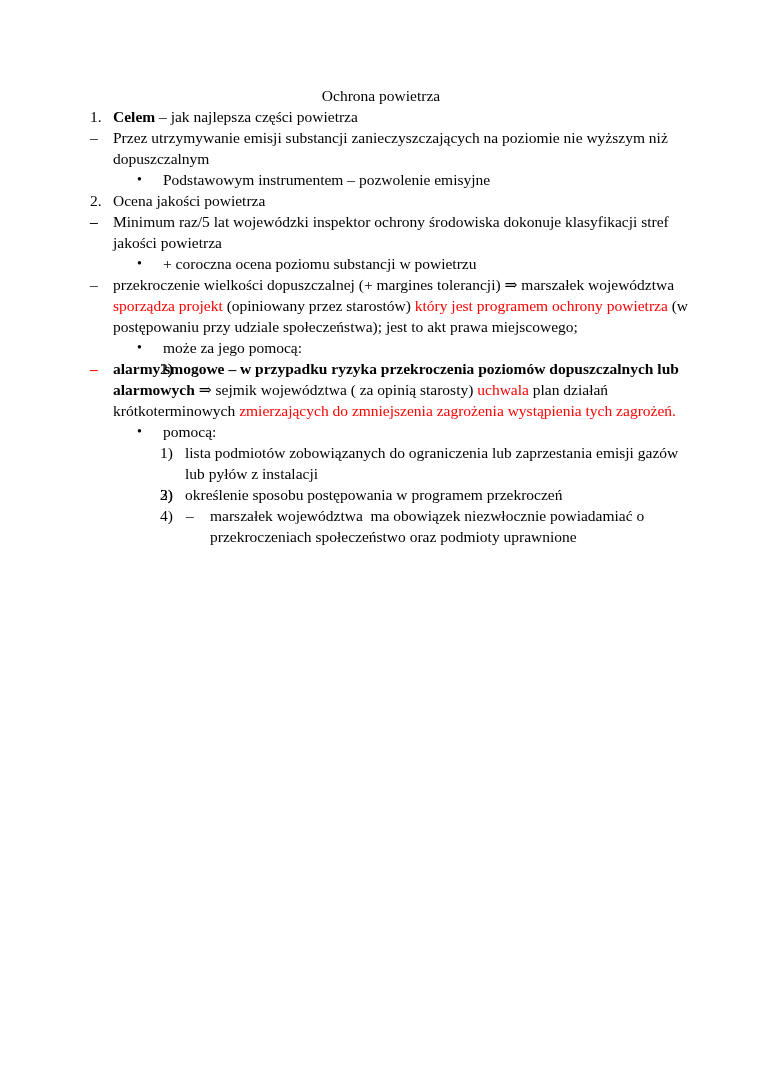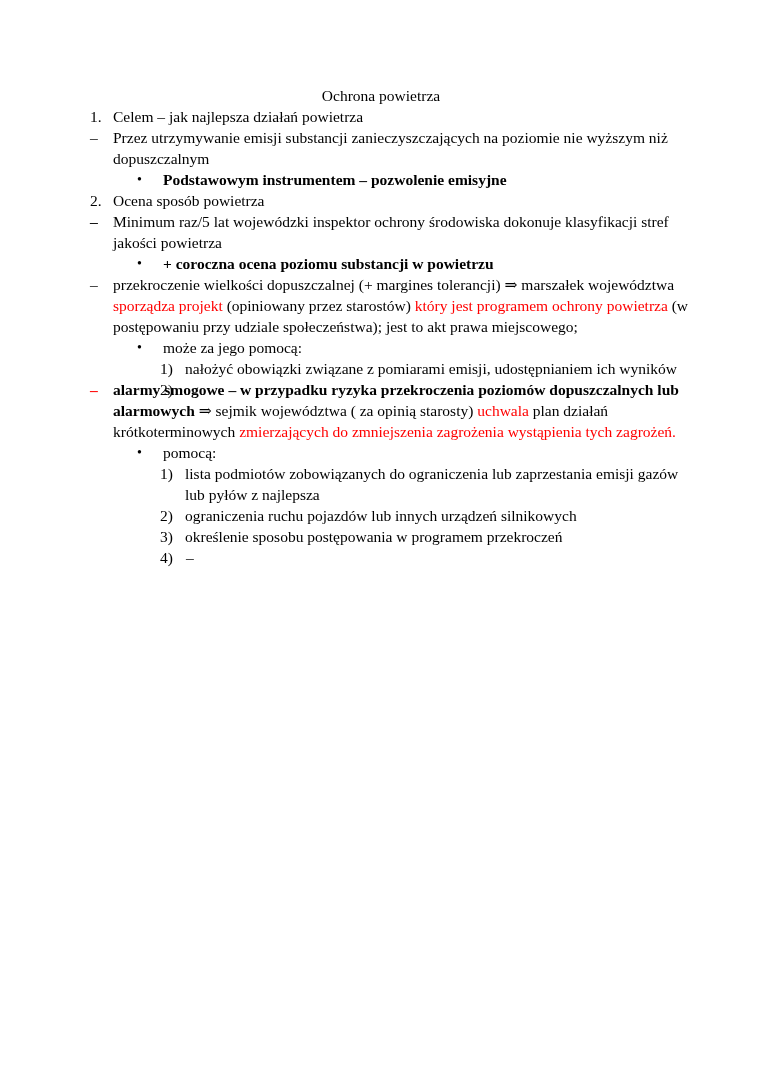--- a/index.html
+++ b/index.html
@@ -36,32 +36,32 @@
   .block.subdash  { padding-left: 144px; }
   .block.subdash .marker  { left: 120px; }
   .block.plain    { padding-left: 0; }
 </style>
 </head>
 <body>
 
 <div class="page">
   <div class="doc-title">Ochrona powietrza</div>
   <div id="doc-body">
-      <div class="block num"><span class="marker">1.</span><span class="text"><span style="font-weight: normal;">Celem</span><span> – jak najlepsza działań powietrza</span></span></div>
+      <div class="block num"><span class="marker">1.</span><span class="text"><span style="font-weight: bold;">Celem</span><span> – jak najlepsza części powietrza</span></span></div>
       <div class="block dash"><span class="marker">–</span><span class="text"><span>Przez utrzymywanie emisji substancji zanieczyszczających na poziomie nie wyższym niż dopuszczalnym</span></span></div>
-      <div class="block bullet"><span class="marker">•</span><span class="text"><span style="font-weight: bold;">Podstawowym instrumentem – pozwolenie emisyjne</span></span></div>
-      <div class="block num"><span class="marker">2.</span><span class="text"><span>Ocena sposób powietrza</span></span></div>
+      <div class="block bullet"><span class="marker">•</span><span class="text"><span style="font-weight: normal;">Podstawowym instrumentem – pozwolenie emisyjne</span></span></div>
+      <div class="block num"><span class="marker">2.</span><span class="text"><span>Ocena jakości powietrza</span></span></div>
       <div class="block dash"><span class="marker">–</span></div>
       <div class="block dash"><span class="marker">–</span><span class="text"><span>Minimum raz/5 lat wojewódzki inspektor ochrony środowiska dokonuje klasyfikacji stref jakości powietrza</span></span></div>
-      <div class="block bullet"><span class="marker">•</span><span class="text"><span style="font-weight: bold;">+ coroczna ocena poziomu substancji w powietrzu</span></span></div>
+      <div class="block bullet"><span class="marker">•</span><span class="text"><span style="font-weight: normal;">+ coroczna ocena poziomu substancji w powietrzu</span></span></div>
       <div class="block dash"><span class="marker">–</span><span class="text"><span>przekroczenie wielkości dopuszczalnej (+ margines tolerancji) ⇒ marszałek województwa </span><span style="color: rgb(255, 0, 0);">sporządza projekt</span><span> (opiniowany przez starostów) </span><span style="color: rgb(255, 0, 0);">który jest programem ochrony powietrza</span><span> (w postępowaniu przy udziale społeczeństwa); jest to akt prawa miejscowego;</span></span></div>
       <div class="block bullet"><span class="marker">•</span><span class="text"><span>może za jego pomocą:</span></span></div>
-      <div class="block numparen"><span class="marker">1)</span><span class="text"><span>nałożyć obowiązki związane z pomiarami emisji, udostępnianiem ich wyników</span></span></div>
+      <div class="block numparen"><span class="marker">1)</span></div>
       <div class="block numparen"><span class="marker">2)</span></div>
       <div class="block dash"><span class="marker" style="color: rgb(255, 0, 0); font-weight: bold;">–</span><span class="text"><span style="font-weight: bold;">alarmy smogowe</span><span style="font-weight: bold;"> – w przypadku ryzyka przekroczenia poziomów dopuszczalnych lub alarmowych</span><span> ⇒ sejmik województwa ( za opinią starosty) </span><span style="color: rgb(255, 0, 0);">uchwala</span><span> plan działań krótkoterminowych </span><span style="color: rgb(255, 0, 0);">zmierzających do zmniejszenia zagrożenia wystąpienia tych zagrożeń.</span></span></div>
       <div class="block bullet"><span class="marker">•</span><span class="text"><span>pomocą:</span></span></div>
-      <div class="block numparen"><span class="marker">1)</span><span class="text"><span>lista podmiotów zobowiązanych do ograniczenia lub zaprzestania emisji gazów lub pyłów z najlepsza</span></span></div>
-      <div class="block numparen"><span class="marker">2)</span><span class="text"><span>ograniczenia ruchu pojazdów lub innych urządzeń silnikowych</span></span></div>
+      <div class="block numparen"><span class="marker">1)</span><span class="text"><span>lista podmiotów zobowiązanych do ograniczenia lub zaprzestania emisji gazów lub pyłów z instalacji</span></span></div>
+      <div class="block numparen"><span class="marker">2)</span></div>
       <div class="block numparen"><span class="marker">3)</span><span class="text"><span>określenie sposobu postępowania w programem przekroczeń</span></span></div>
       <div class="block numparen"><span class="marker">4)</span></div>
-      <div class="block subdash"><span class="marker">–</span></div>
+      <div class="block subdash"><span class="marker">–</span><span class="text"><span>marszałek województwa&nbsp; ma obowiązek niezwłocznie powiadamiać o przekroczeniach społeczeństwo oraz podmioty uprawnione</span></span></div>
     </div>
 </div>
 
 </body></html>

